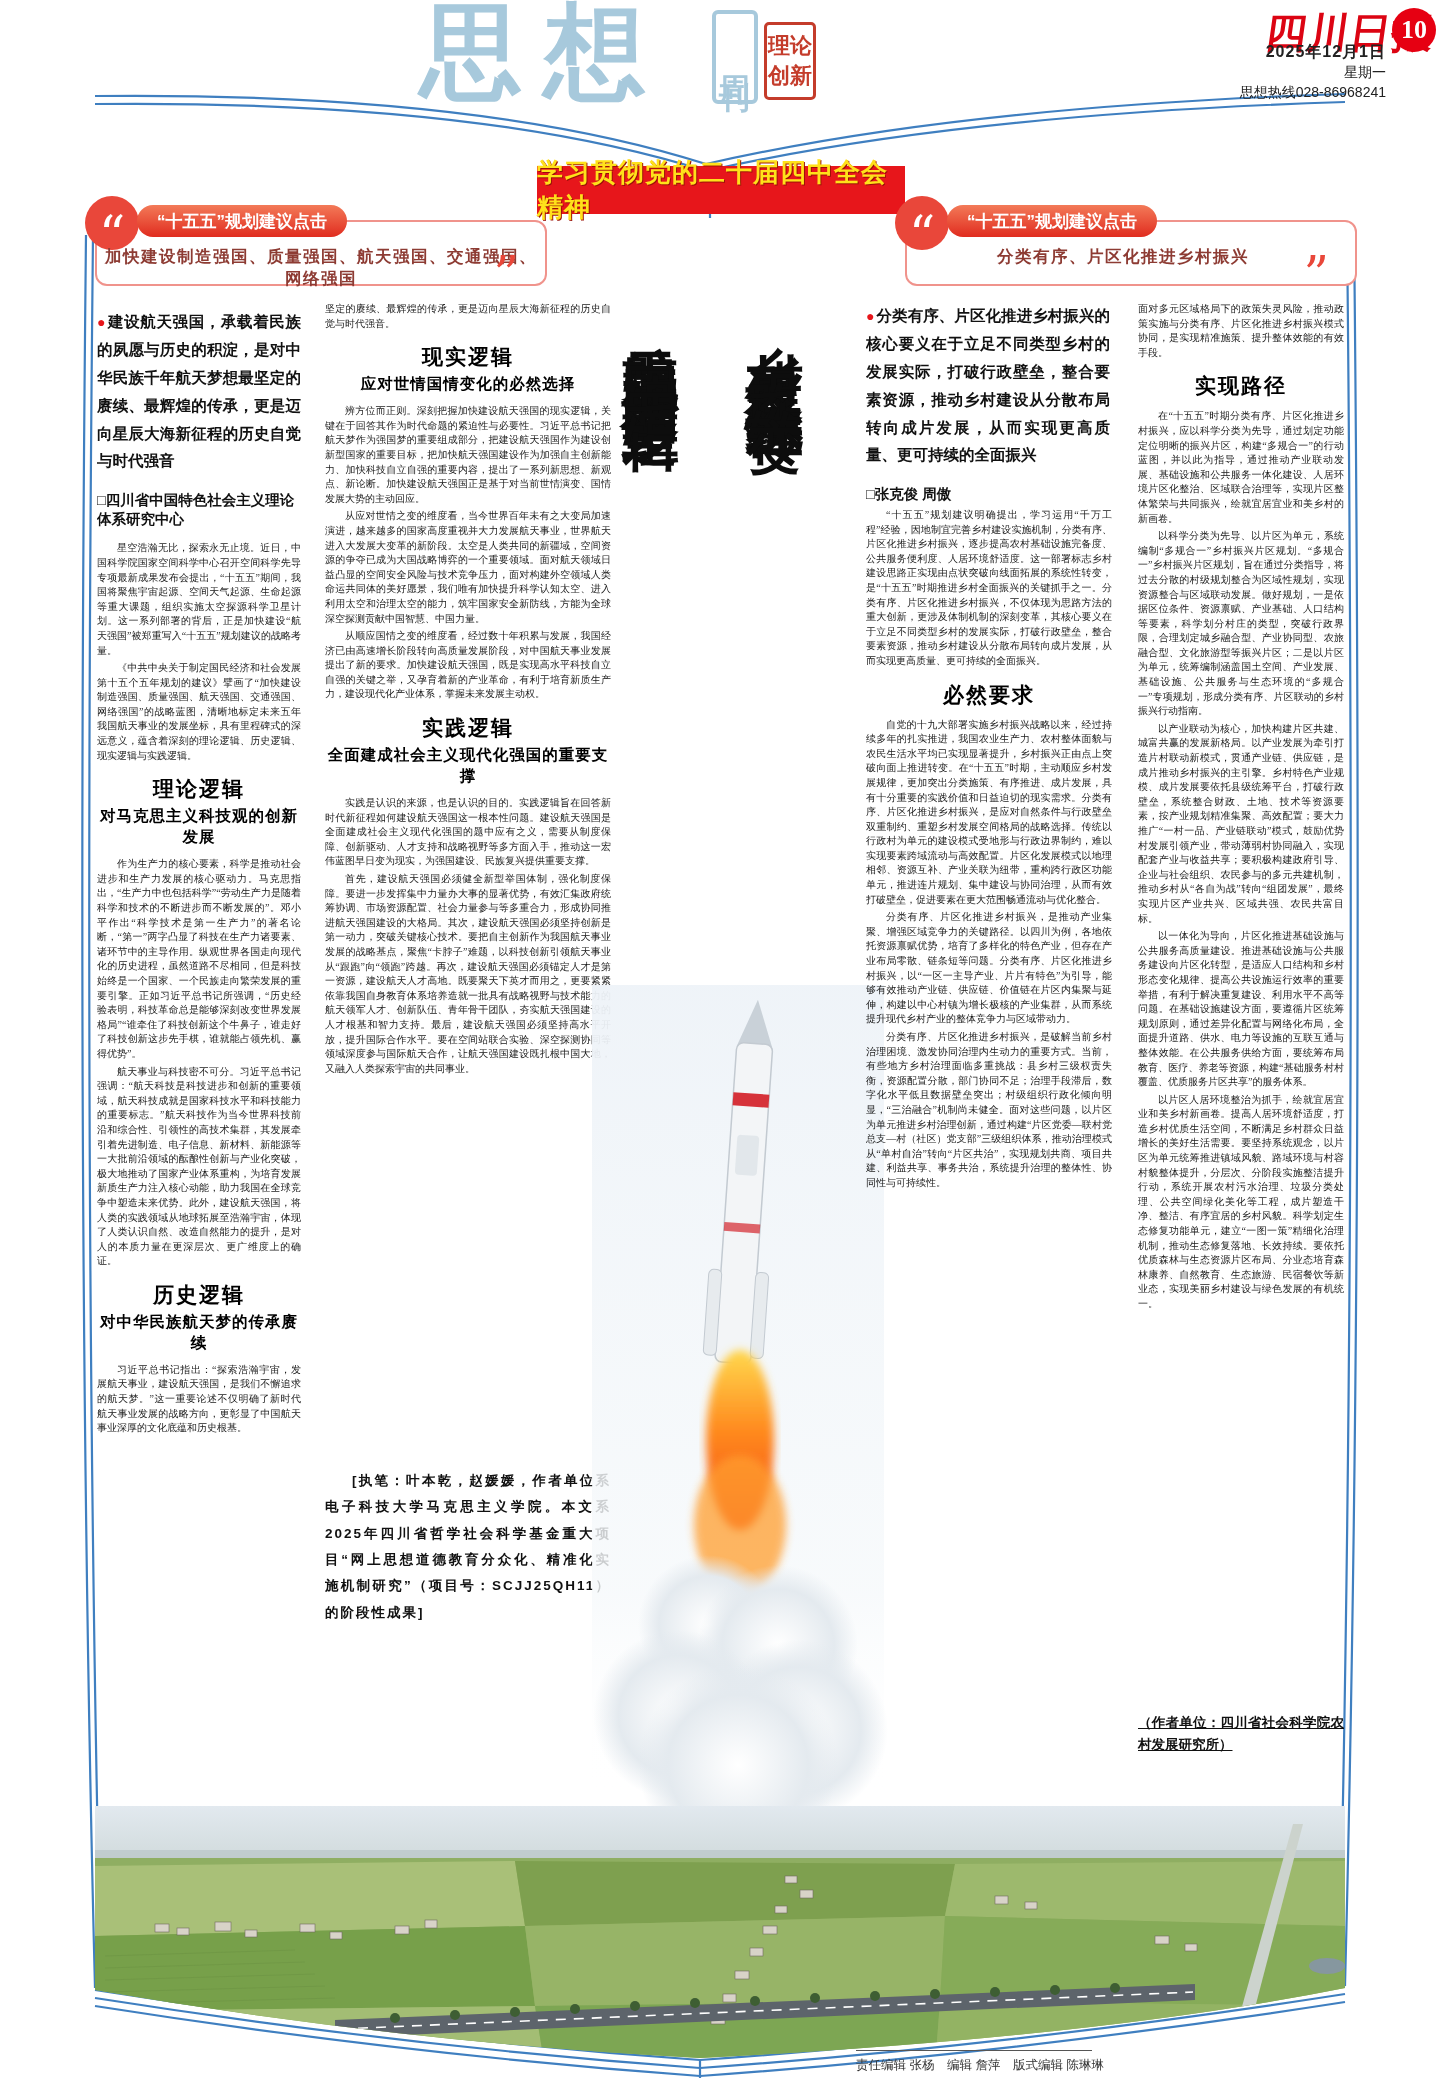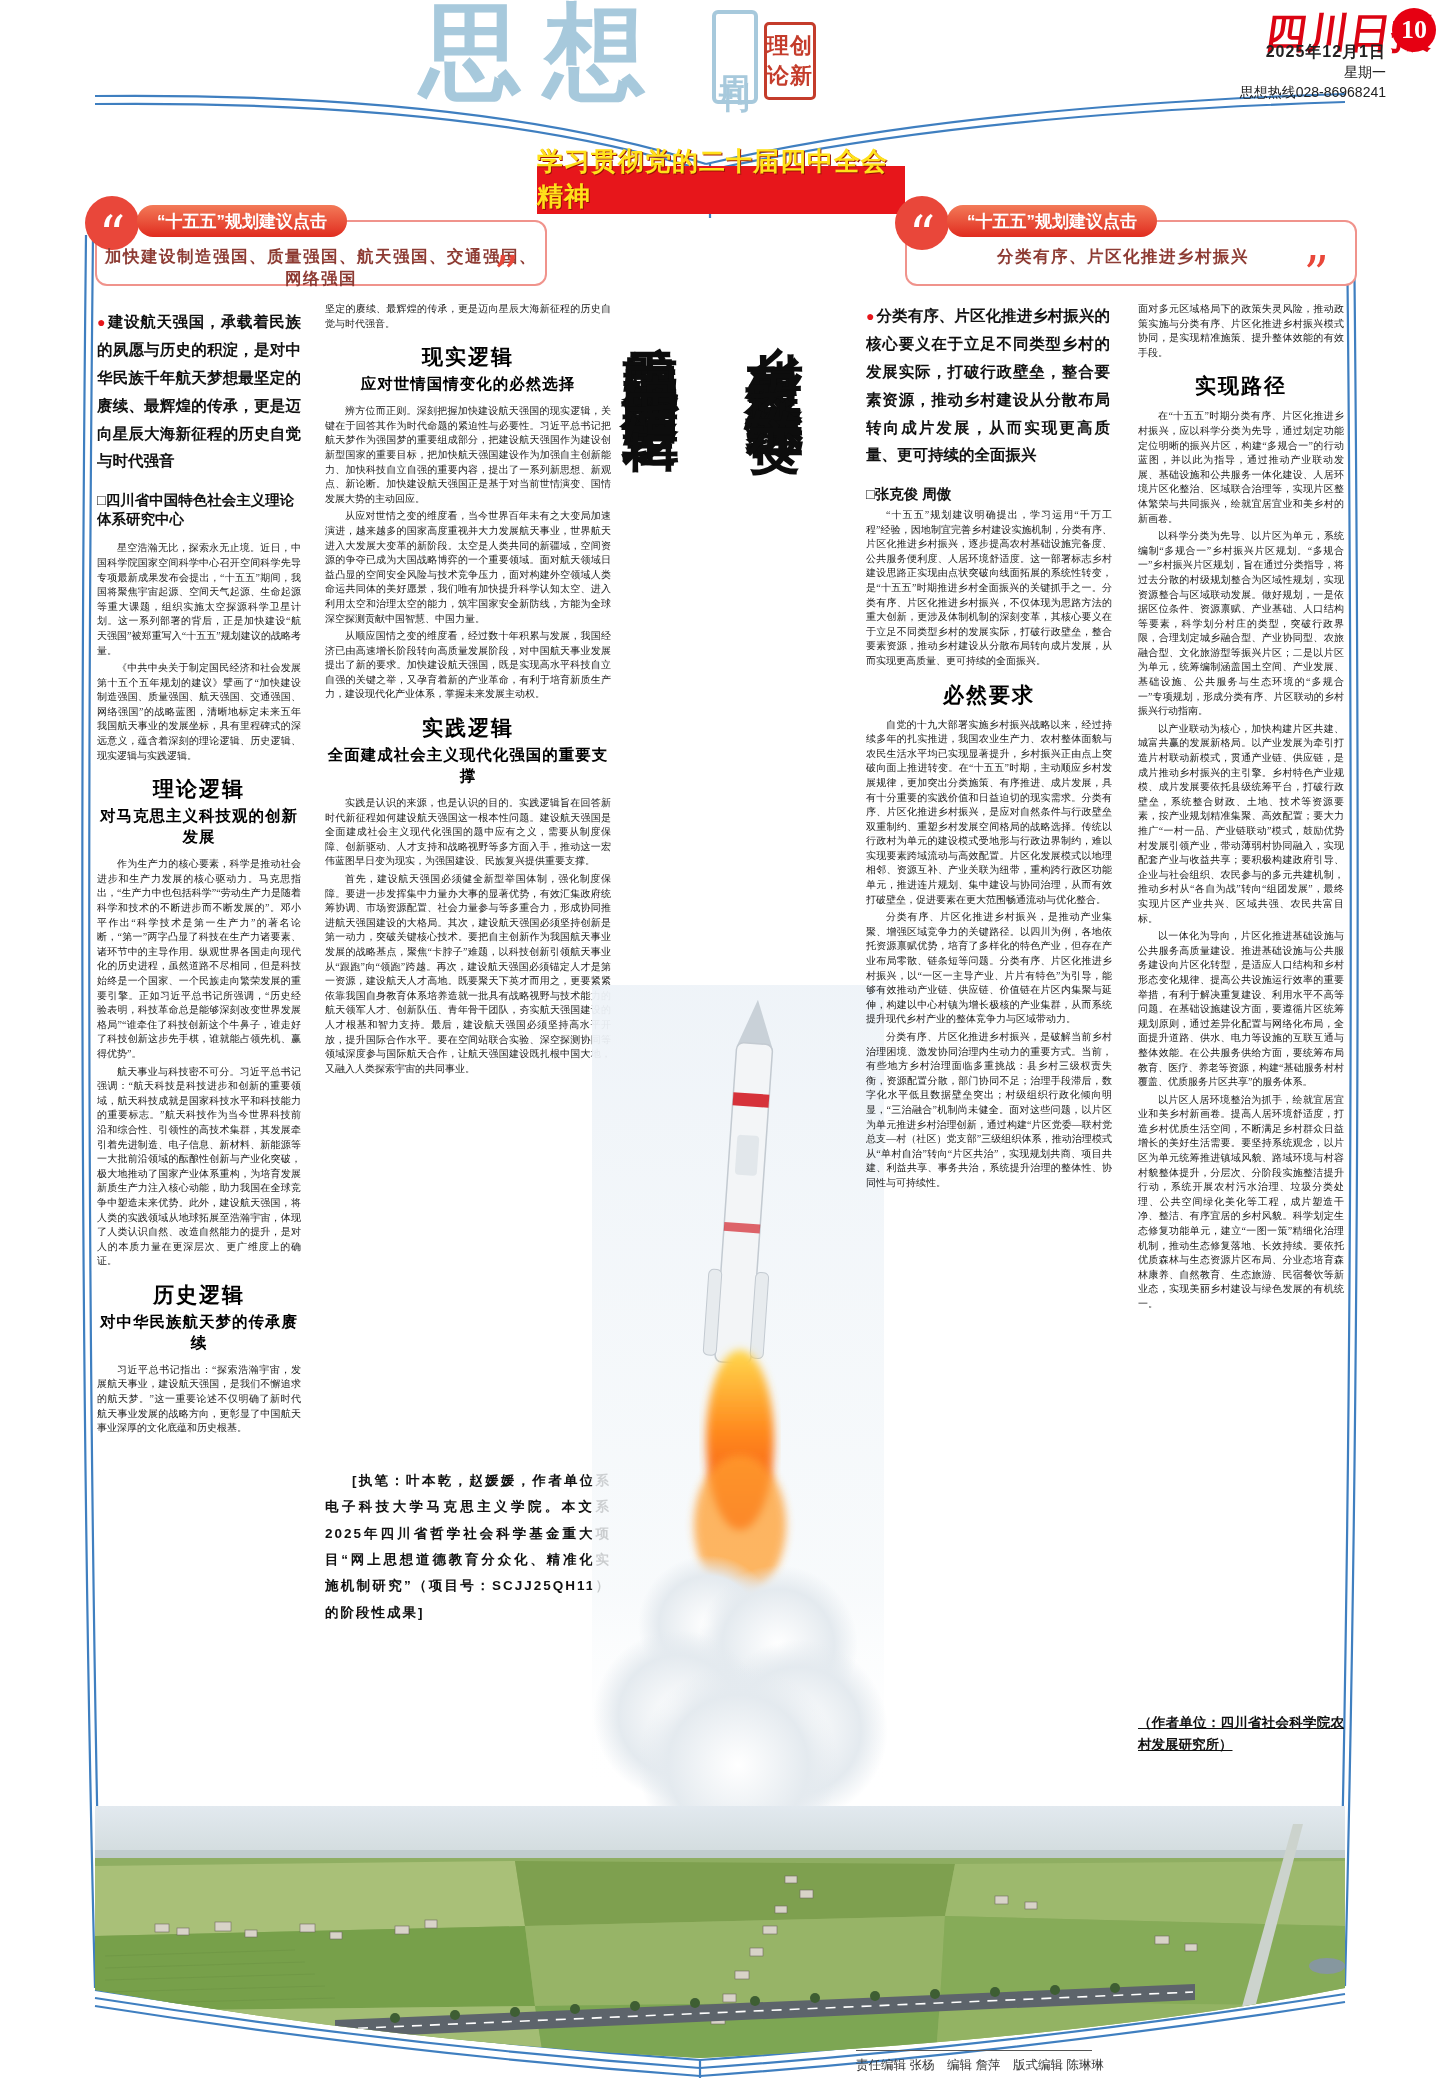--- a/index.html
+++ b/index.html
@@ -9,35 +9,35 @@
   svg{display:block;}
 
   
   .mast-main{position:absolute;left:420px;top:0px;font-family:"DejaVu Serif",serif;font-weight:bold;
              font-size:102px;line-height:1;color:#a7c9dc;letter-spacing:22px;}
   .mast-box{position:absolute;left:712px;top:10px;width:46px;height:94px;border:4px solid #a7c9dc;border-radius:6px;
             writing-mode:vertical-rl;text-orientation:upright;display:flex;align-items:center;justify-content:center;
             color:#a7c9dc;font-family:"DejaVu Serif",serif;font-weight:bold;font-size:31px;letter-spacing:6px;}
   .seal{position:absolute;left:764px;top:22px;width:52px;height:78px;border:3px solid #c43c2b;border-radius:5px;
         color:#c43c2b;font-family:"DejaVu Serif",serif;font-weight:bold;font-size:22px;line-height:1.35;
-        display:flex;flex-direction:row;align-items:center;justify-content:center;background:#fff;}
+        display:flex;flex-direction:column;align-items:center;justify-content:center;background:#fff;}
   .paper-logo{position:absolute;left:1266px;top:6px;font-family:"DejaVu Serif",serif;font-weight:bold;
               font-size:41px;color:#dc0413;transform:skewX(-8deg);letter-spacing:1px;}
   .page-circle{position:absolute;left:1392px;top:8px;width:44px;height:44px;border-radius:50%;background:#e60012;
                color:#fff;display:flex;align-items:center;justify-content:center;
                font-family:Liberation Serif, serif;font-weight:bold;font-size:26px;}
   .hdr-meta{position:absolute;left:1120px;top:42px;width:266px;text-align:right;color:#222;
             font-family:"Liberation Sans",sans-serif;}
   .hdr-date{font-size:16px;font-weight:bold;letter-spacing:1px;}
   .hdr-week{font-size:14px;margin-top:1px;}
   .hdr-hotline{font-size:14px;margin-top:2px;}
 
   
   .banner{position:absolute;left:537px;top:166px;width:368px;height:48px;background:#e7161b;
-          display:flex;align-items:flex-end;justify-content:center;}
+          display:flex;align-items:center;justify-content:center;}
   .banner span{color:#ffe11a;font-family:"Liberation Serif",serif;font-weight:bold;font-size:26px;
                letter-spacing:1px;text-shadow:1px 1px 0 #991006;}
 
   
   .qbox{position:absolute;top:220px;height:66px;border:2px solid #f0938c;border-radius:12px;background:#fff;}
   .qtab{position:absolute;top:-17px;left:40px;background:linear-gradient(180deg,#f37a58,#e02c1f);color:#fff;
         font-family:"Liberation Sans",sans-serif;font-weight:bold;font-size:17px;line-height:1;
         padding:8px 20px 7px;border-radius:18px;white-space:nowrap;}
   .qbadge{position:absolute;left:-12px;top:-26px;width:54px;height:54px;border-radius:50%;background:#e9473a;
           color:#fff;font-family:"DejaVu Serif",serif;font-size:52px;line-height:1.5;text-align:center;overflow:hidden;}

